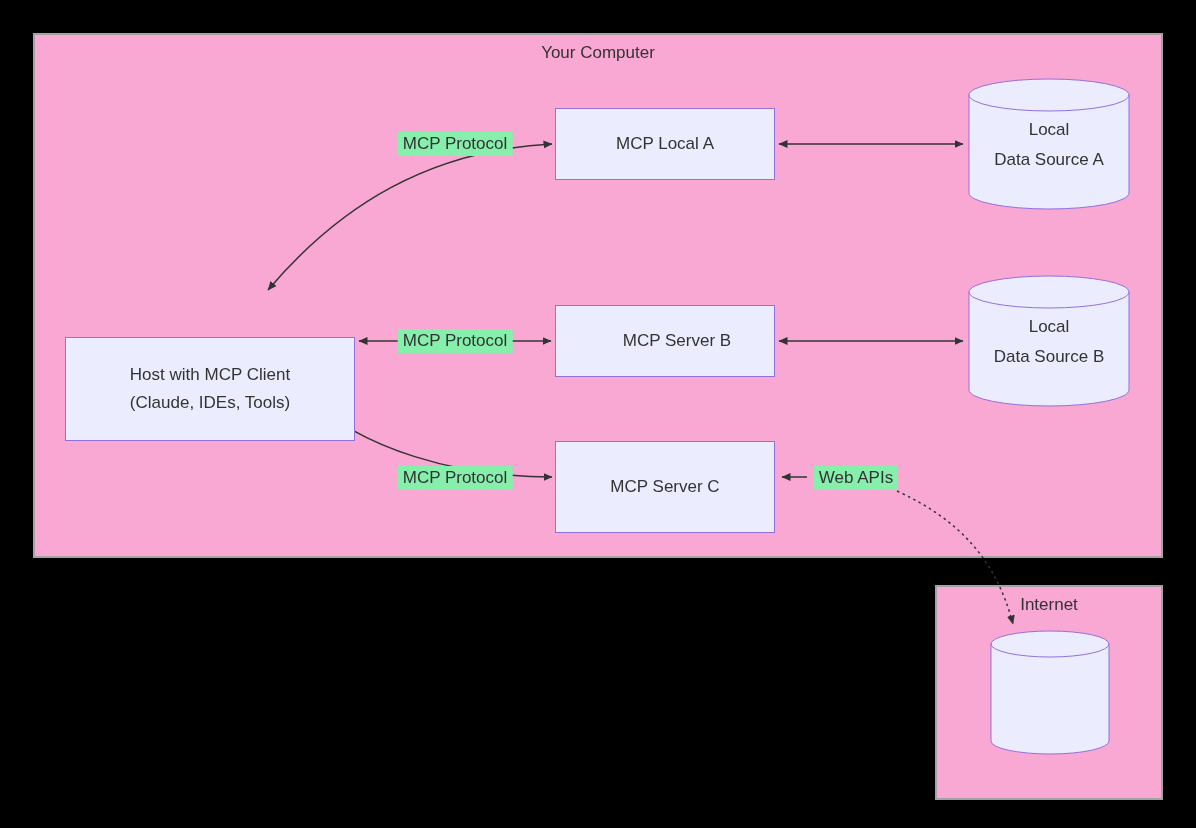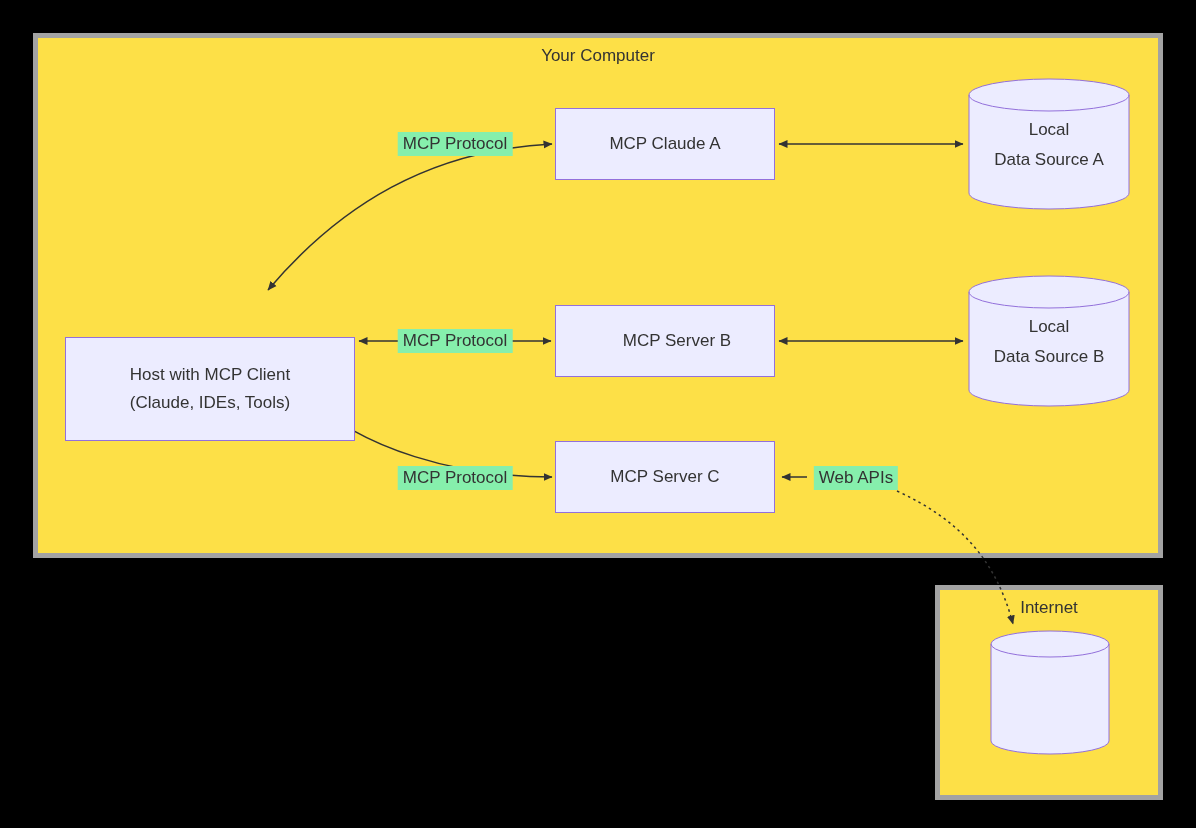--- a/index.html
+++ b/index.html
@@ -12,22 +12,22 @@
     width: 1196px;
     height: 828px;
     background: #000000;
     overflow: hidden;
     font-family: "Liberation Sans", sans-serif;
     color: #333333;
     font-size: 17px;
   }
   .cluster {
     position: absolute;
-    background: #fde047;
-    border: 5px solid #a3a3a3;
+    background: #f9a8d4;
+    border: 2px solid #a3a3a3;
     z-index: 0;
     box-sizing: border-box;
   }
   .cluster-your-computer { left: 33px; top: 33px; width: 1130px; height: 525px; }
   .cluster-internet      { left: 935px; top: 585px; width: 228px; height: 215px; }
   .cluster-title {
     position: absolute;
     left: 0; right: 0;
     top: 8px;
     text-align: center;
@@ -60,21 +60,21 @@
     align-items: center;
     justify-content: center;
     text-align: center;
     line-height: 28px;
     z-index: 2;
     color: #333333;
   }
   .node-host     { left: 65px;  top: 289px; width: 290px; height: 104px; margin-top: 48px; }
   .node-server-a { left: 555px; top: 108px; width: 220px; height: 72px; }
   .node-server-b { left: 555px; top: 305px; width: 220px; height: 72px; padding-left: 24px; }
-  .node-server-c { left: 555px; top: 441px; width: 220px; height: 72px; }
+  .node-server-c { left: 555px; top: 441px; width: 220px; height: 92px; }
   .cylinder {
     position: absolute;
     z-index: 2;
   }
   .cyl-a      { left: 968px; top: 78px;  width: 162px; height: 132px; }
   .cyl-b      { left: 968px; top: 275px; width: 162px; height: 132px; }
   .cyl-remote { left: 990px; top: 630px; width: 120px; height: 125px; }
   .cylinder svg { position: absolute; left: 0; top: 0; }
   .cyl-label {
     position: absolute;
@@ -124,21 +124,21 @@
     <path class="edge" d="M 779,341 L 963,341" marker-start="url(#arrowhead)" marker-end="url(#arrowhead)"></path>
     <path class="edge" d="M 807,477 L 782,477" marker-end="url(#arrowhead)"></path>
     <path class="edge dotted" d="M 897,491 C 960,520 996,560 1013,624" marker-end="url(#arrowhead)"></path>
   </svg>
 
   <div class="node node-host">
     <span>Host with MCP Client</span>
     <span>(Claude, IDEs, Tools)</span>
   </div>
   <div class="node node-server-a">
-    <span>MCP Claude A</span>
+    <span>MCP Local A</span>
   </div>
   <div class="node node-server-b">
     <span>MCP Server B</span>
   </div>
   <div class="node node-server-c">
     <span>MCP Server C</span>
   </div>
 
   <div class="cylinder cyl-a">
     <svg width="162" height="132">

